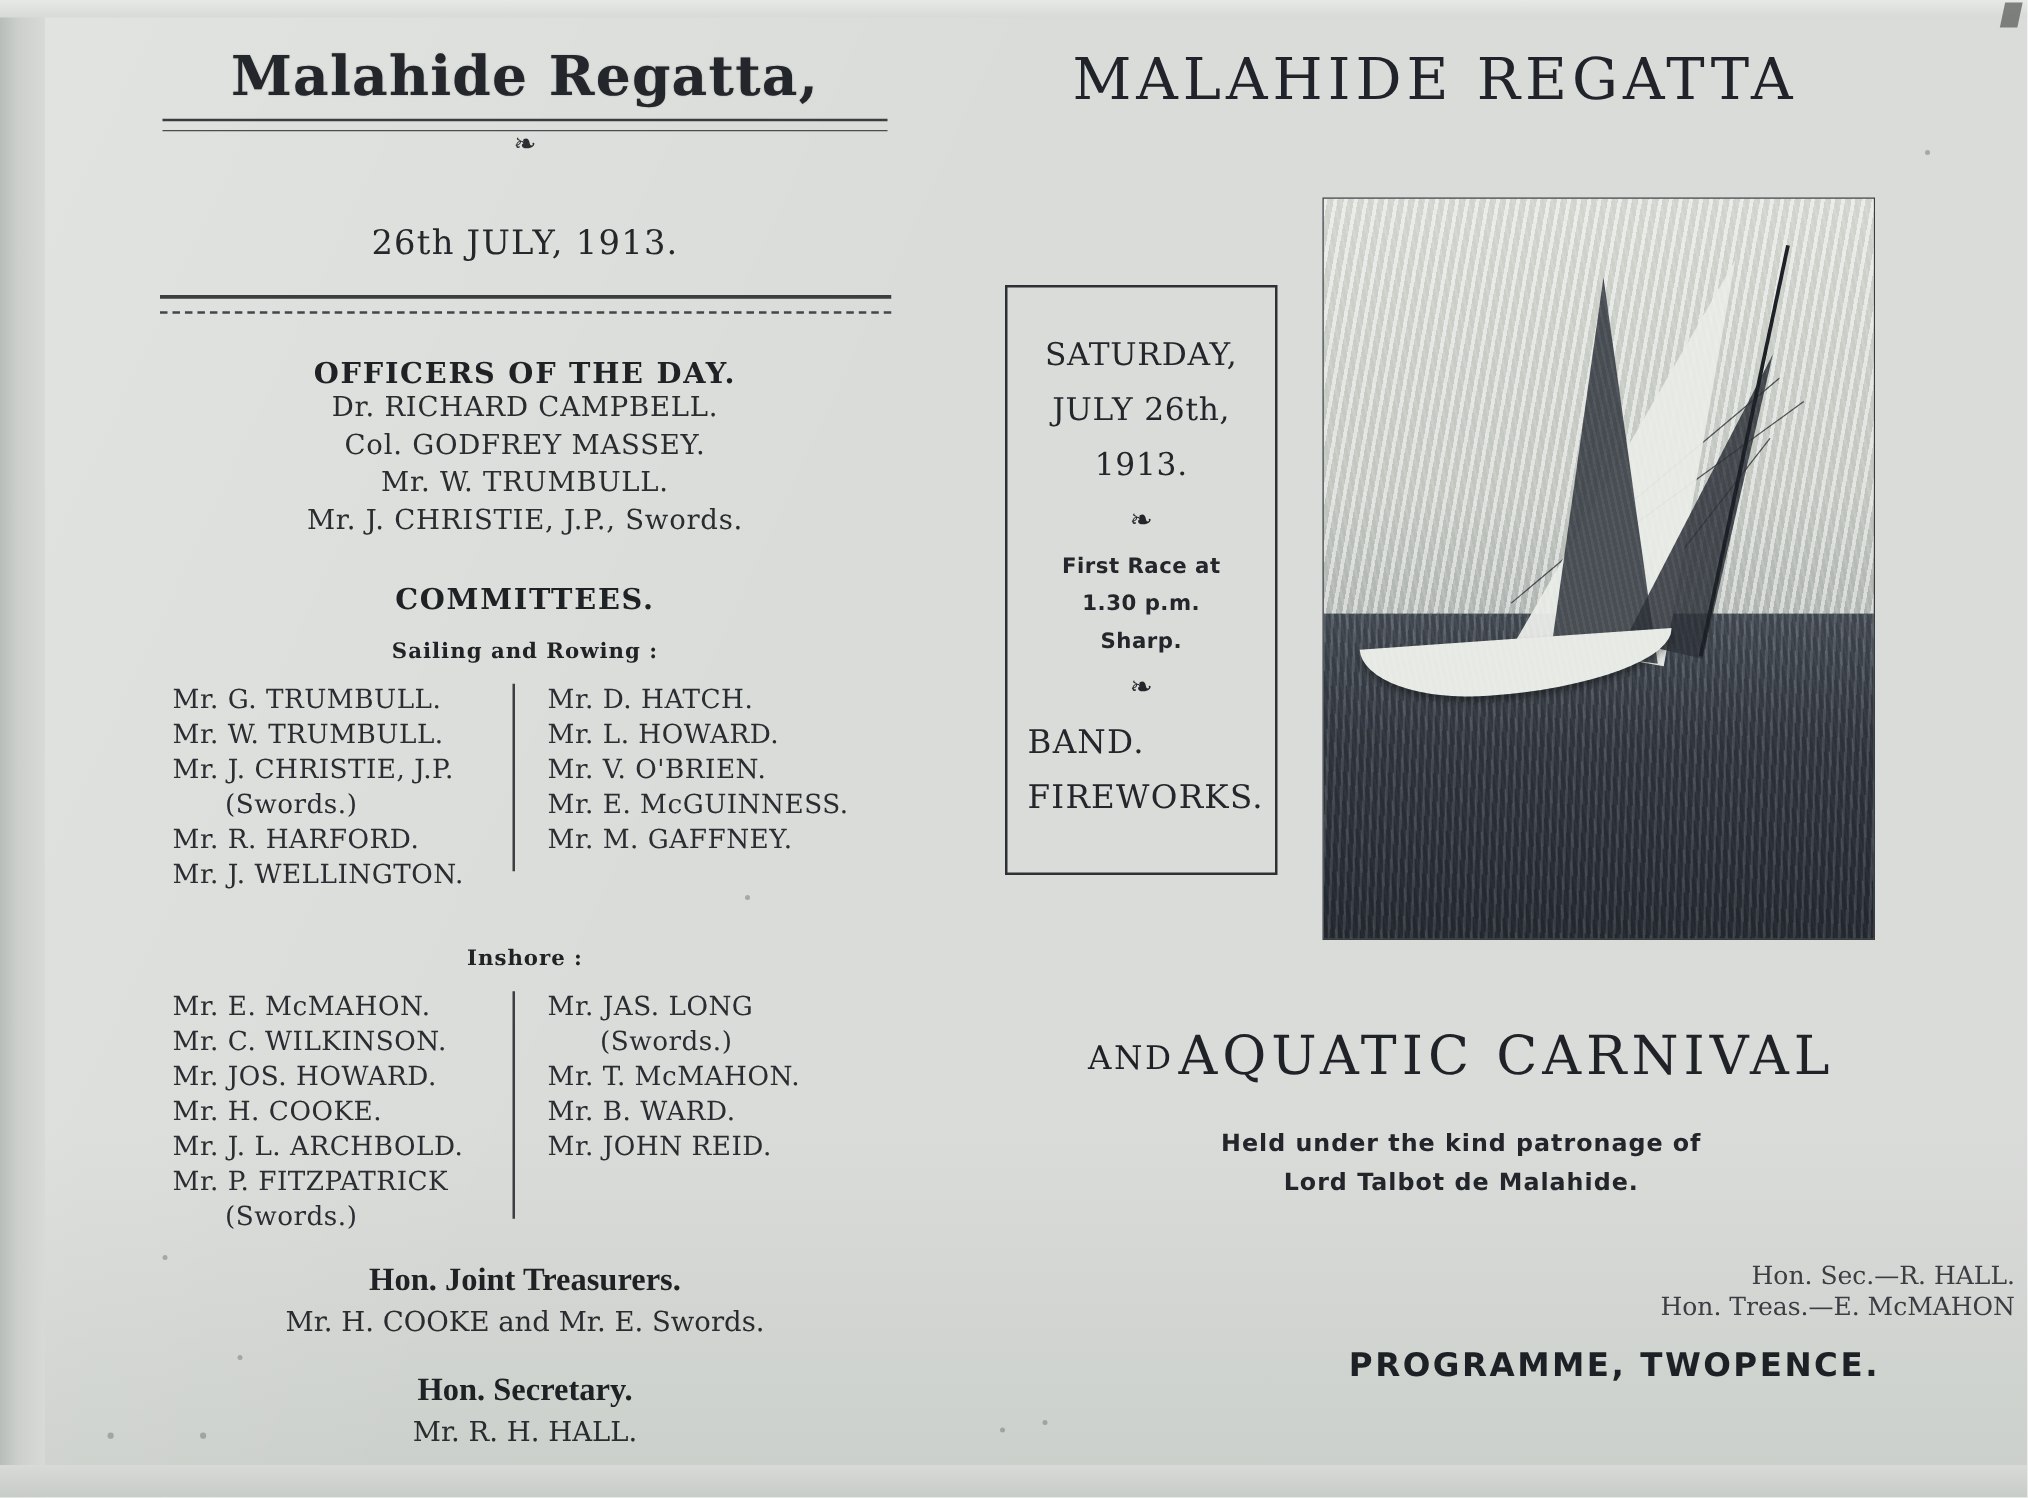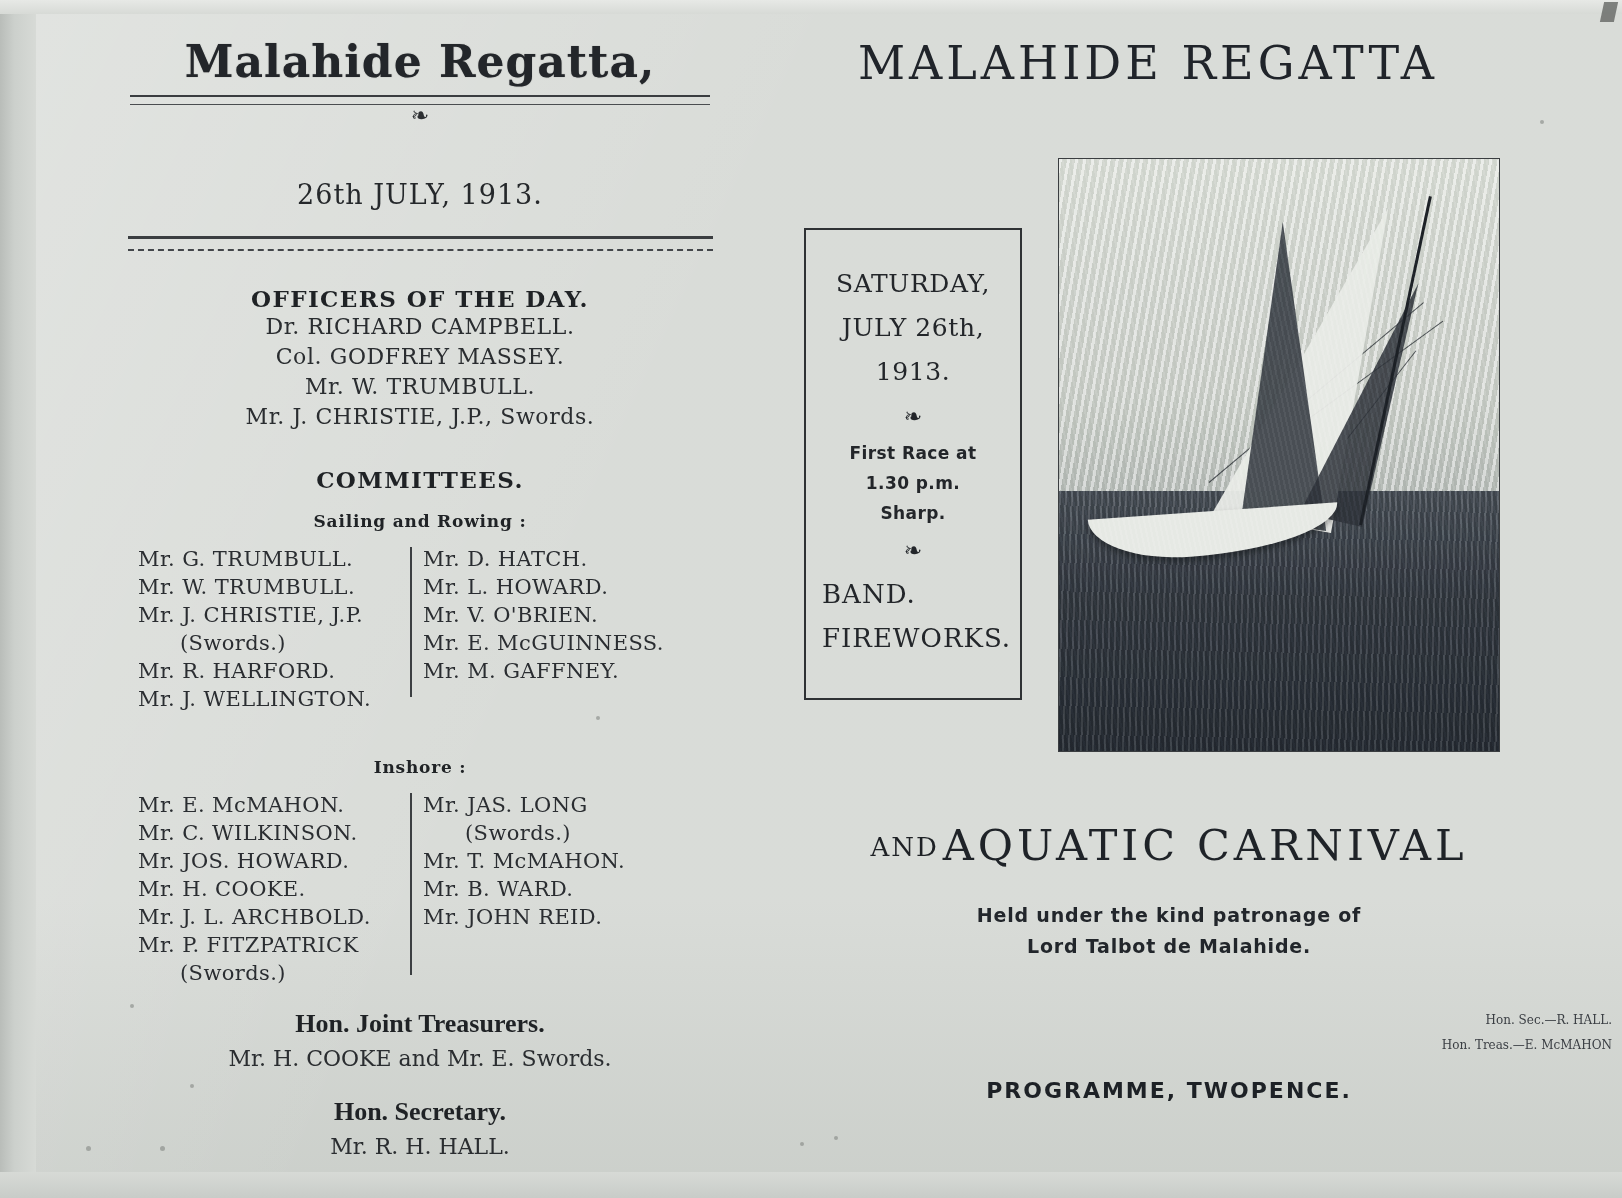--- a/index.html
+++ b/index.html
@@ -115,21 +115,21 @@
     position: relative;
     display: flex;
     justify-content: flex-start;
     margin-top: 14px;
     padding-left: 38px;
   }
   .two-col .col {
     text-align: left;
   }
   .two-col .col.first { width: 272px; }
-  .two-col .col.second { width: 272px; padding-left: 13px; }
+  .two-col .col.second { width: 272px; padding-left: 28px; }
   .col-divider {
     position: absolute;
     left: 310px;
     top: 2px;
     width: 0;
     border-left: 2px solid #3c3f42;
   }
   .entry {
     font-family: "DejaVu Serif", serif;
     font-size: 21px;
@@ -319,32 +319,32 @@
     letter-spacing: 0.8px;
     line-height: 31px;
     color: #22262b;
   }
   .sig-block {
     position: absolute;
     right: 8px; top: 1008px;
     width: 360px;
     text-align: right;
     font-family: "DejaVu Serif", serif;
-    font-size: 12px;
+    font-size: 20px;
     line-height: 25px;
     color: #3a3e43;
   }
   .programme {
     position: absolute;
     left: 34px; top: 1078px;
     width: 670px;
-    text-align: center;
+    text-align: right;
     font-family: "DejaVu Sans", sans-serif;
     font-weight: bold;
-    font-size: 22px;
+    font-size: 26px;
     letter-spacing: 2px;
     color: #1d2126;
   }
   .speck { position: absolute; background: #7b7f7b; border-radius: 50%; opacity: .55; }
 </style>
 </head>
 <body>
 
 <div class="page">
   <div class="edge-left"></div>

